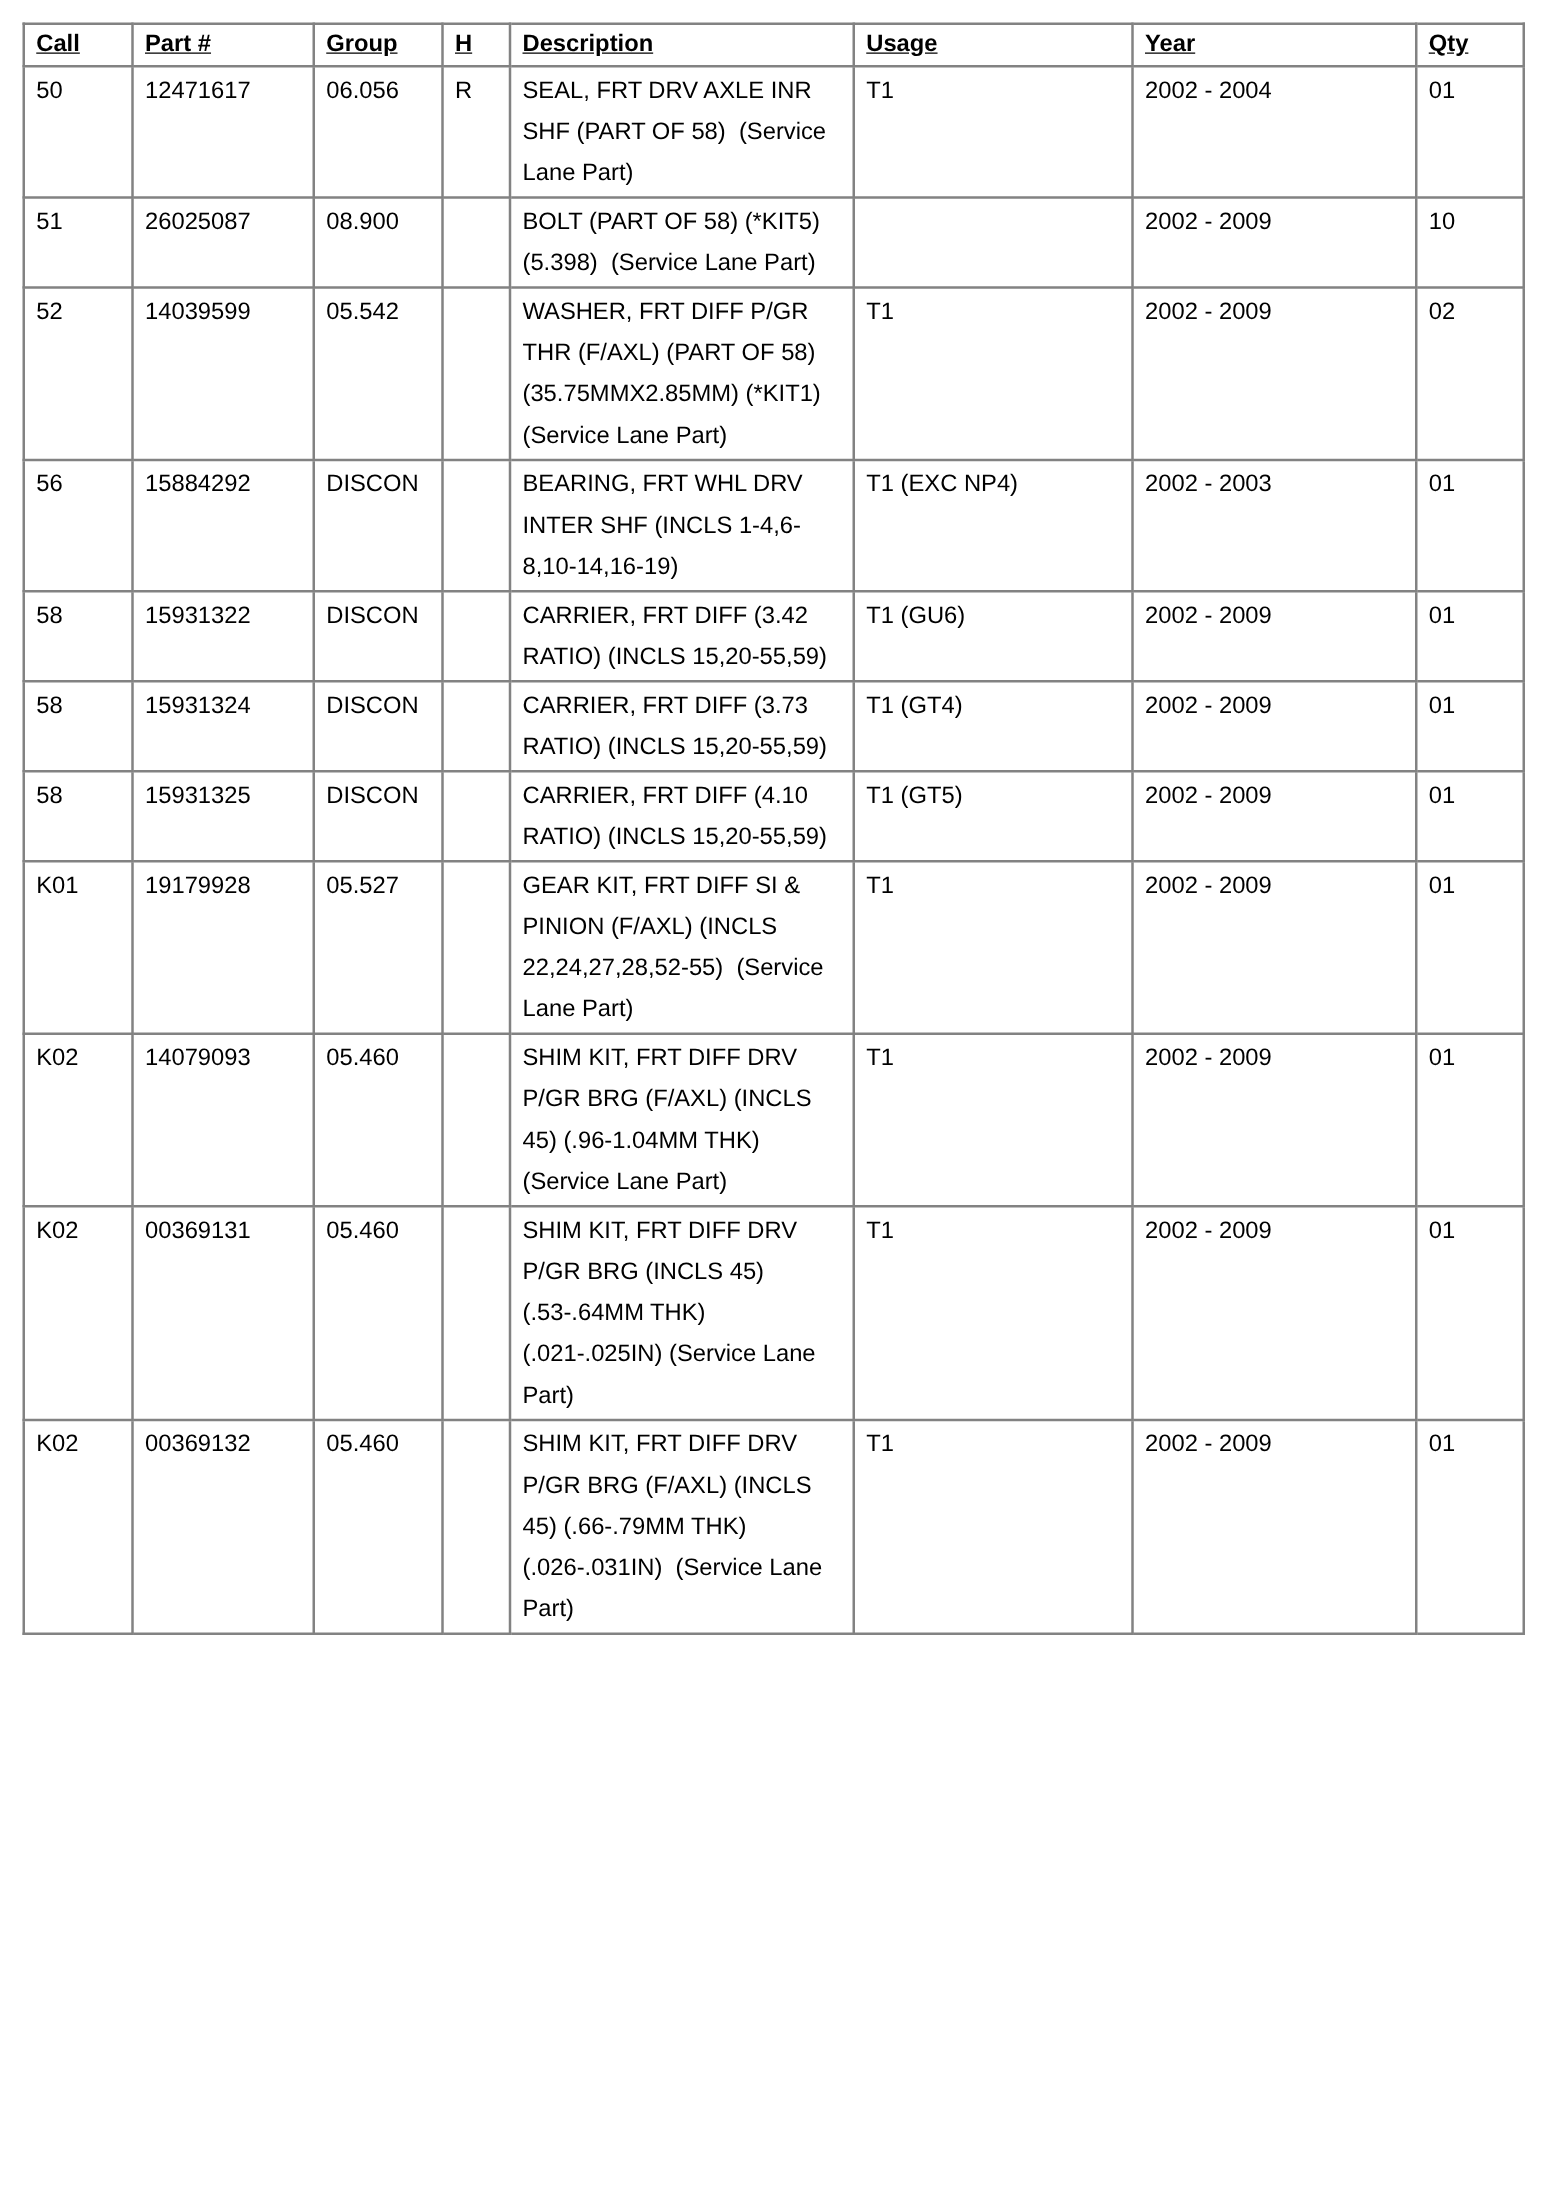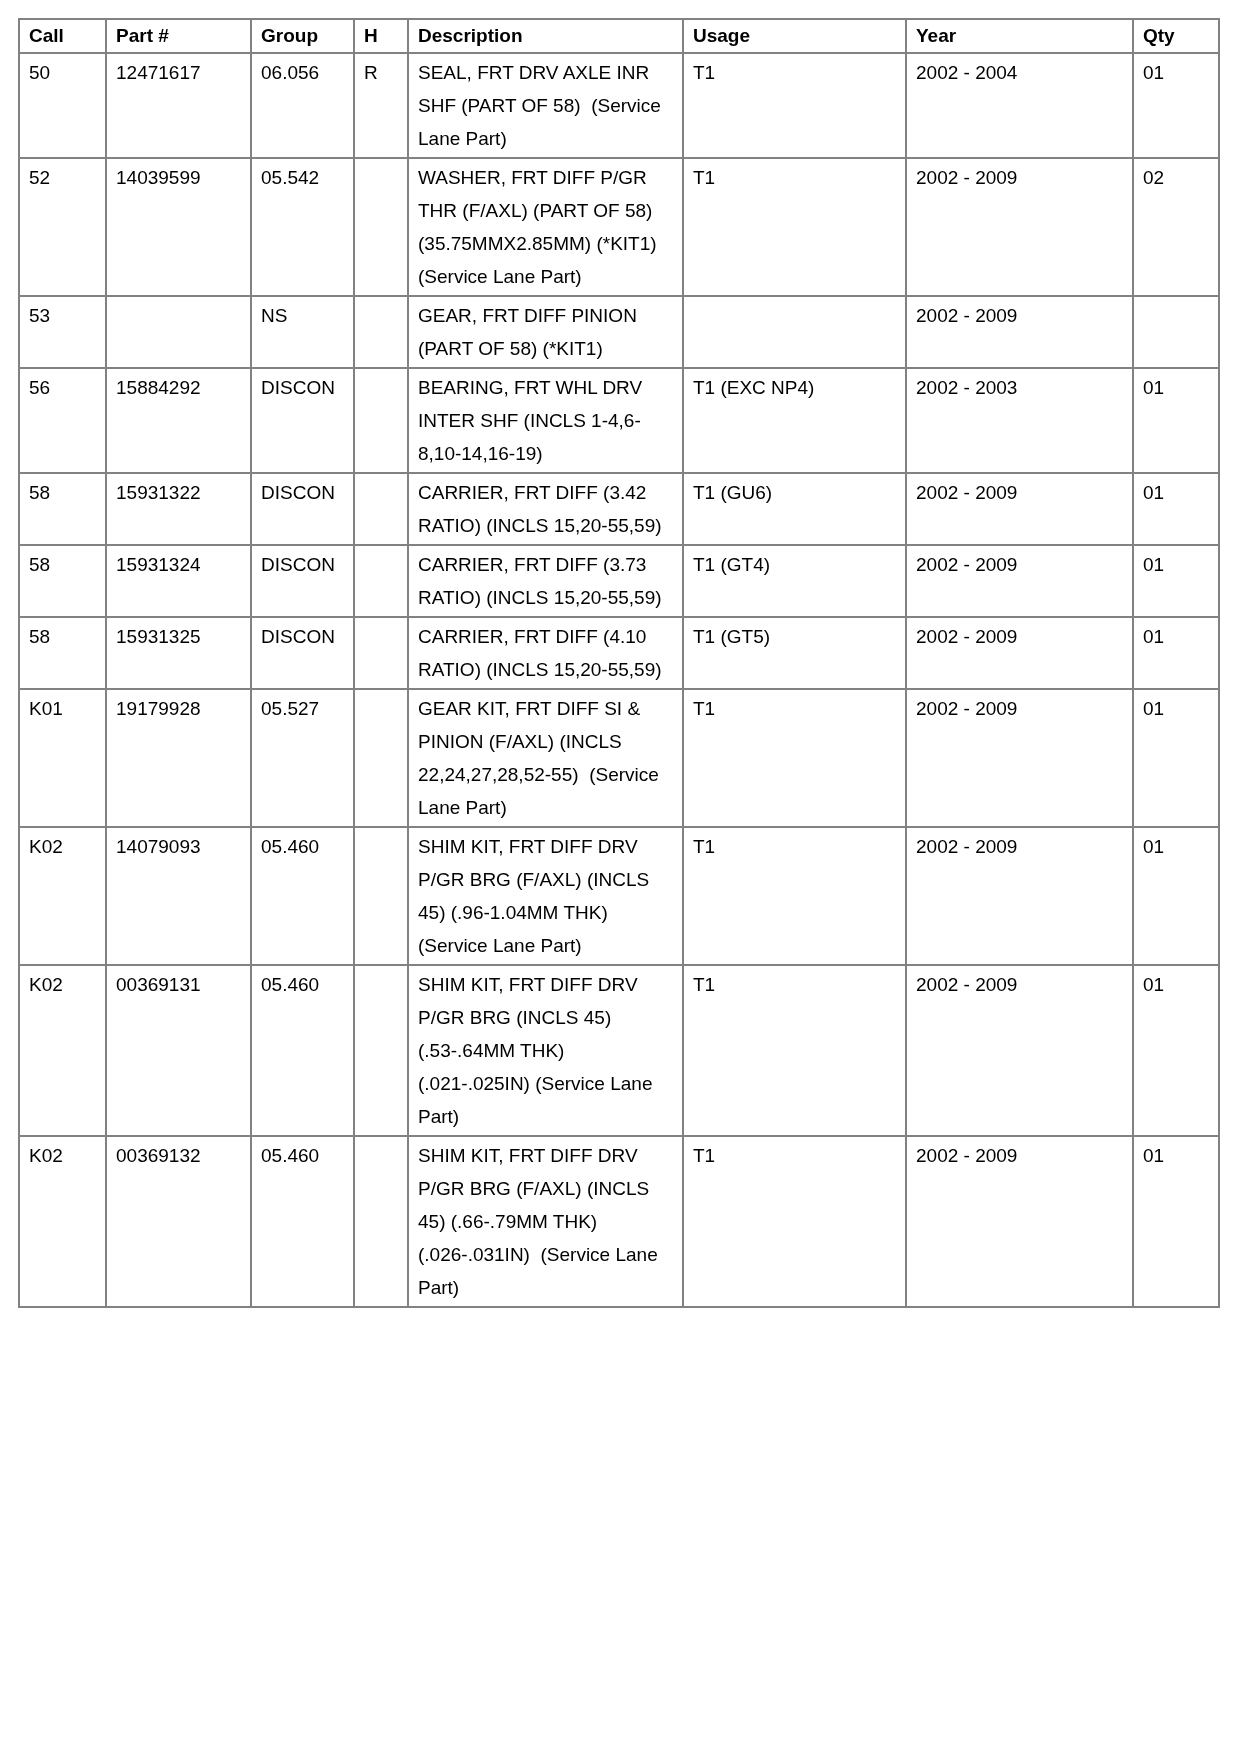--- a/index.html
+++ b/index.html
@@ -32,20 +32,21 @@
     vertical-align: top;
     text-align: left;
     font-size: 19px;
     overflow: hidden;
   }
   table.parts th {
     font-weight: bold;
     line-height: 26px;
     padding: 3px 9px;
     white-space: nowrap;
+    text-decoration: underline;
   }
   table.parts td {
     font-weight: normal;
     line-height: 33px;
     padding: 2px 9px;
     white-space: pre-wrap;
     word-wrap: break-word;
   }
   col.c-call  { width: 87px; }
   col.c-part  { width: 145px; }
@@ -88,38 +89,38 @@
     <td>50</td>
     <td>12471617</td>
     <td>06.056</td>
     <td>R</td>
     <td>SEAL, FRT DRV AXLE INR SHF (PART OF 58)  (Service Lane Part)</td>
     <td>T1</td>
     <td>2002 - 2004</td>
     <td>01</td>
   </tr>
         <tr>
+    <td>51</td>
+    <td>26025087</td>
+    <td>08.900</td>
+    <td></td>
+    <td>BOLT (PART OF 58) (*KIT5) (5.398)  (Service Lane Part)</td>
+    <td></td>
+    <td>2002 - 2009</td>
+    <td>10</td>
+  </tr>
+        <tr>
     <td>52</td>
     <td>14039599</td>
     <td>05.542</td>
     <td></td>
     <td>WASHER, FRT DIFF P/GR THR (F/AXL) (PART OF 58) (35.75MMX2.85MM) (*KIT1) (Service Lane Part)</td>
     <td>T1</td>
     <td>2002 - 2009</td>
     <td>02</td>
-  </tr>
-        <tr>
-    <td>53</td>
-    <td></td>
-    <td>NS</td>
-    <td></td>
-    <td>GEAR, FRT DIFF PINION (PART OF 58) (*KIT1)</td>
-    <td></td>
-    <td>2002 - 2009</td>
-    <td></td>
   </tr>
         <tr>
     <td>56</td>
     <td>15884292</td>
     <td>DISCON</td>
     <td></td>
     <td>BEARING, FRT WHL DRV INTER SHF (INCLS 1-4,6-8,10-14,16-19)</td>
     <td>T1 (EXC NP4)</td>
     <td>2002 - 2003</td>
     <td>01</td>

